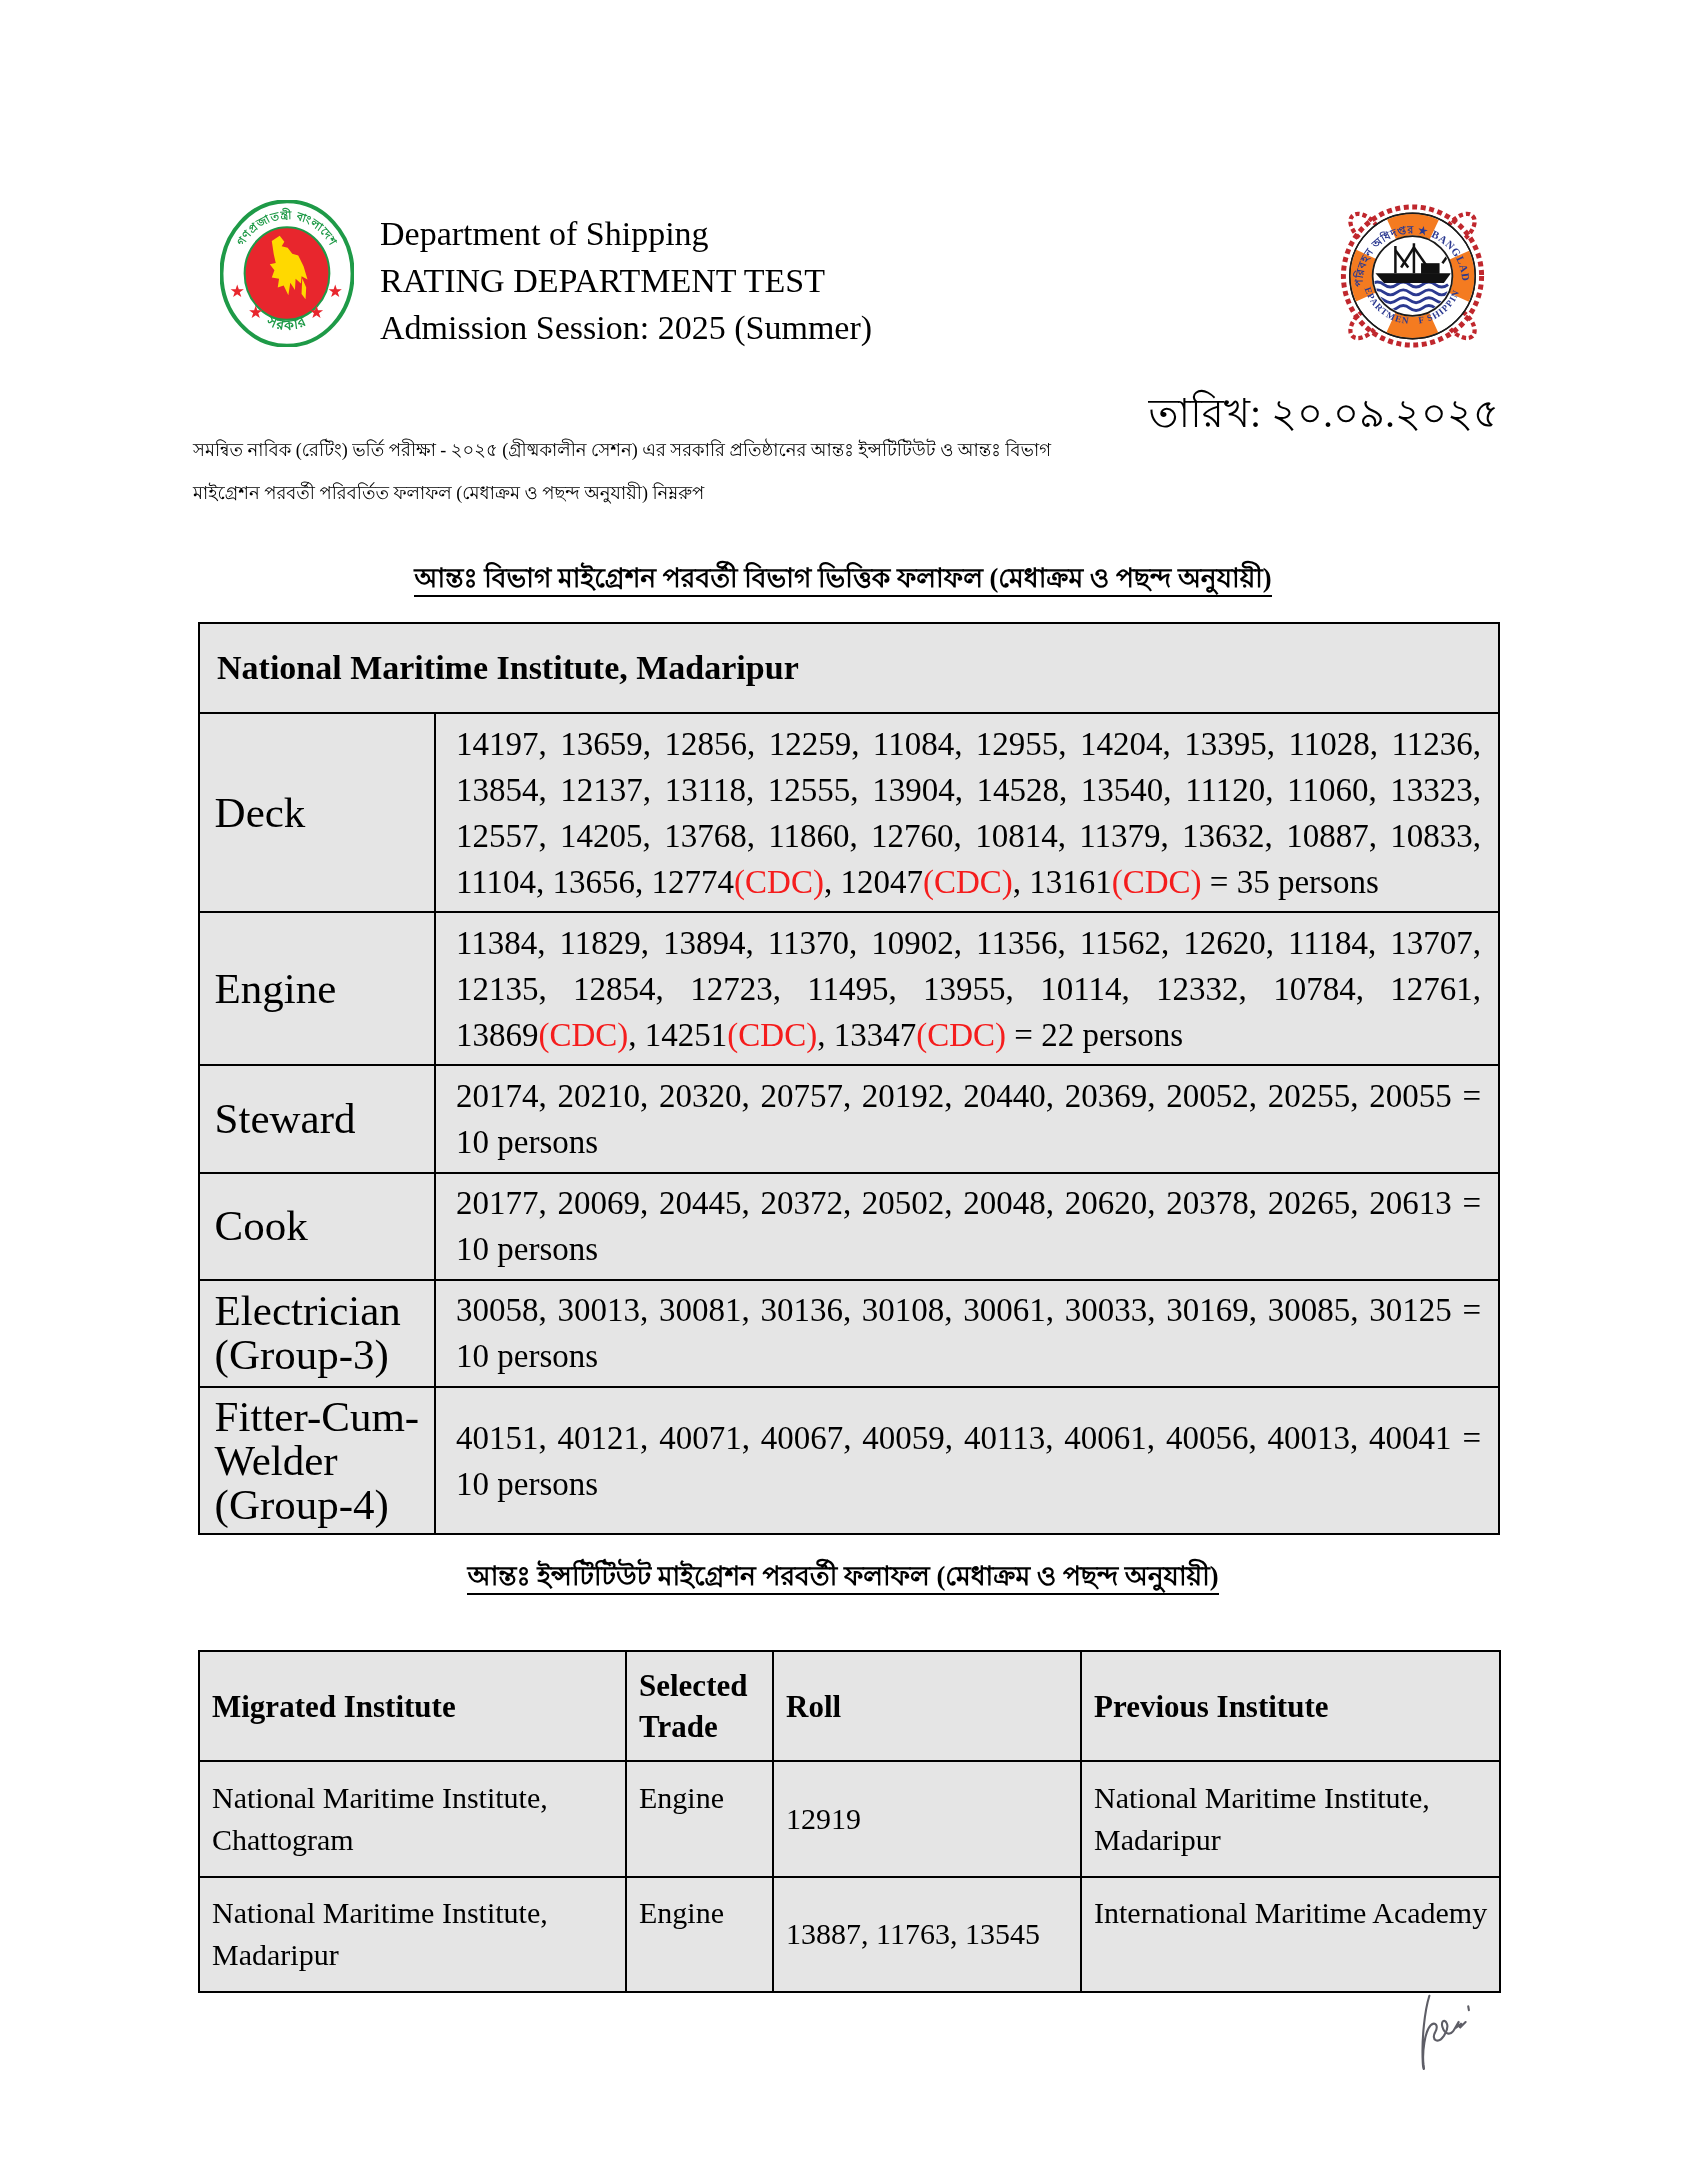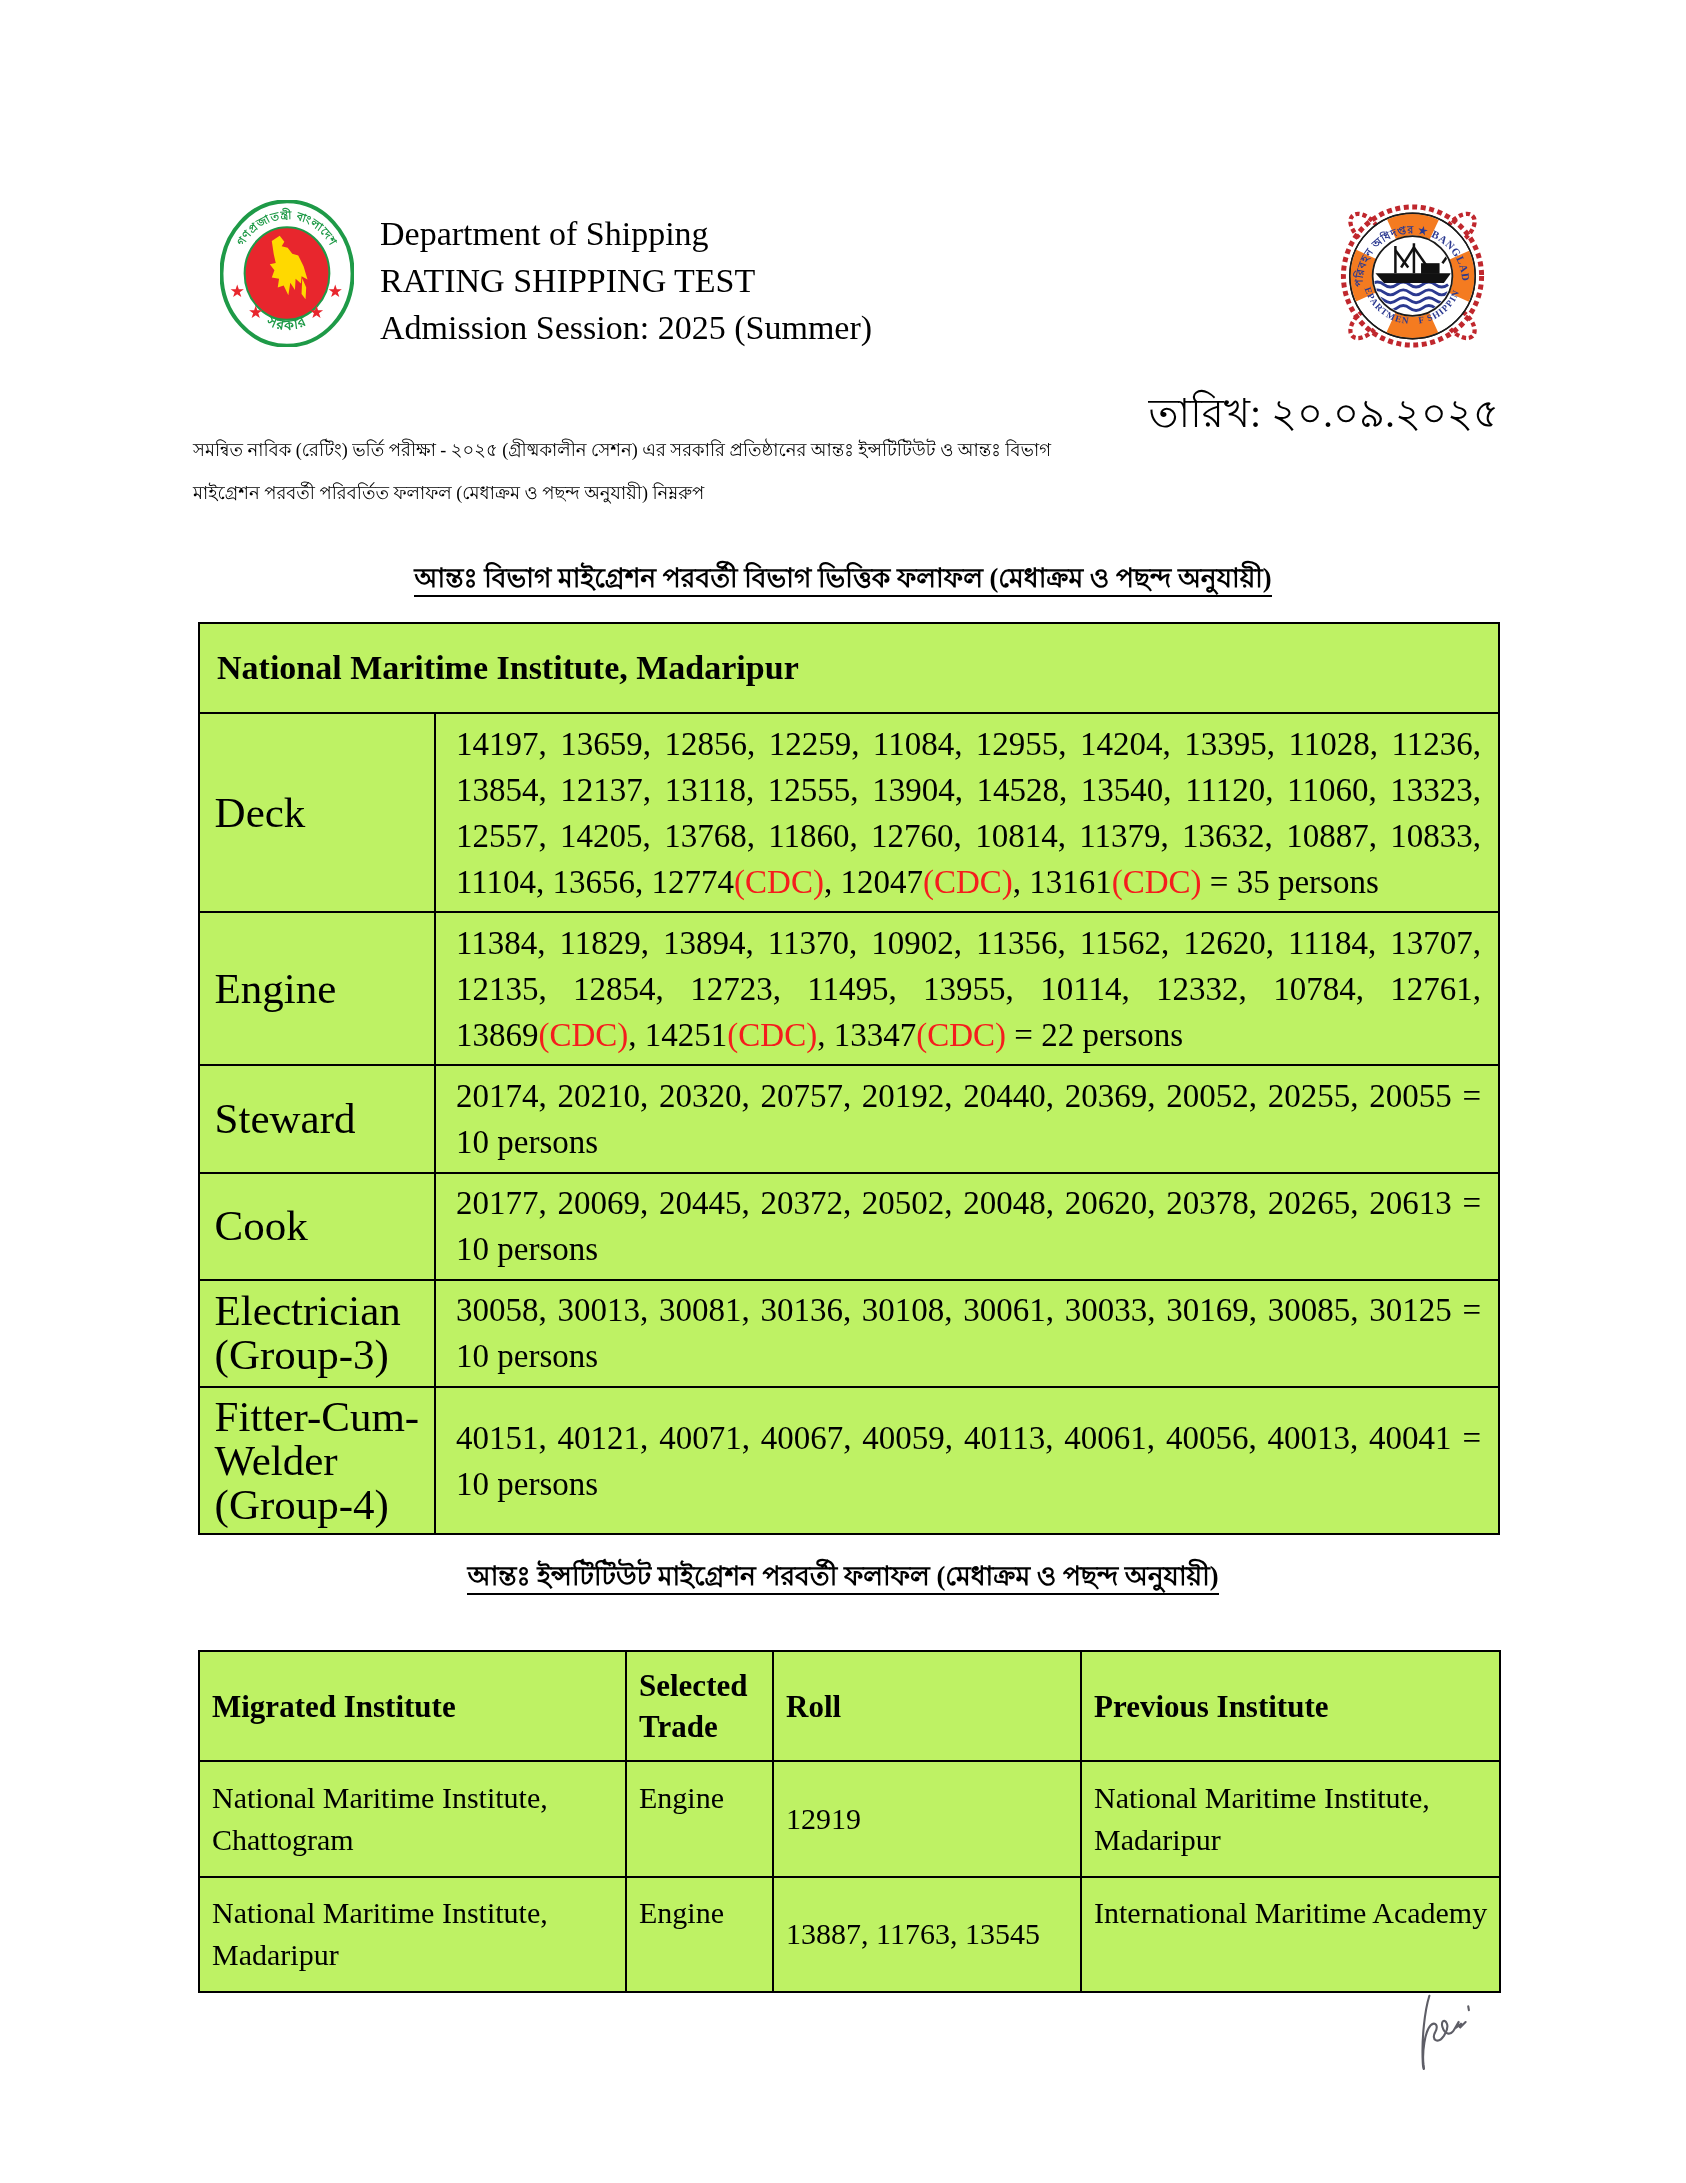--- a/index.html
+++ b/index.html
@@ -14,21 +14,21 @@
     font-size:34px;line-height:47px;}
   .date-line{position:absolute;right:188px;top:382px;font-size:40px;}
   .intro{position:absolute;left:193px;top:429px;width:1300px;text-align:left;
     font-size:18px;line-height:43px;}
   .section-heading{position:absolute;left:193px;width:1300px;text-align:center;
     font-size:26.5px;font-weight:bold;}
   .section-heading .ul{border-bottom:2.6px solid #000;padding-bottom:2px;}
   .h-dept{top:558px;}
   .h-inst{top:1556px;}
   
-  table{border-collapse:collapse;table-layout:fixed;background:#bef264;}
+  table{border-collapse:collapse;table-layout:fixed;background:#e5e5e5;}
   td,th{border:2.6px solid #000;}
   .tbl-dept{position:absolute;left:198px;top:622px;width:1300px;}
   .tbl-dept .tbl-title{font-size:34px;font-weight:bold;text-align:left;
     padding:25px 17px;}
   .tbl-dept td.trade{font-size:43px;vertical-align:middle;padding:6.6px 12px 6.6px 14.6px;
     line-height:44px;}
   .tbl-dept td.nums{font-size:33px;line-height:46px;text-align:justify;
     vertical-align:middle;padding:6.6px 17px 6.6px 20px;border-radius:19px;}
   .red{color:#f51d1d;}
   .tbl-inst{position:absolute;left:198px;top:1650px;width:1300px;}
@@ -63,21 +63,21 @@
     <g fill="#e8262d" font-size="26" font-family="'DejaVu Sans',sans-serif">
       <text x="14" y="146">★</text>
         <text x="42" y="178">★</text>
       <text x="162" y="146">★</text>
         <text x="134" y="178">★</text>
     </g>
   </svg>
 
   <div class="title-block">
     <div>Department of Shipping</div>
-    <div>RATING SHIPPING TEST</div>
+    <div>RATING DEPARTMENT TEST</div>
     <div>Admission Session: 2025 (Summer)</div>
   </div>
 
   <svg class="dos-seal" viewBox="0 0 212 212">
     <g stroke="#c0272d" fill="none">
       <circle cx="106" cy="106" r="97" stroke-width="7" stroke-dasharray="7 5"></circle>
       <ellipse cx="40" cy="40" rx="26" ry="15" stroke-width="6" stroke-dasharray="6 4" transform="rotate(45 40 40)"></ellipse>
       <ellipse cx="172" cy="40" rx="26" ry="15" stroke-width="6" stroke-dasharray="6 4" transform="rotate(-45 172 40)"></ellipse>
       <ellipse cx="40" cy="172" rx="26" ry="15" stroke-width="6" stroke-dasharray="6 4" transform="rotate(-45 40 172)"></ellipse>
       <ellipse cx="172" cy="172" rx="26" ry="15" stroke-width="6" stroke-dasharray="6 4" transform="rotate(45 172 172)"></ellipse>

